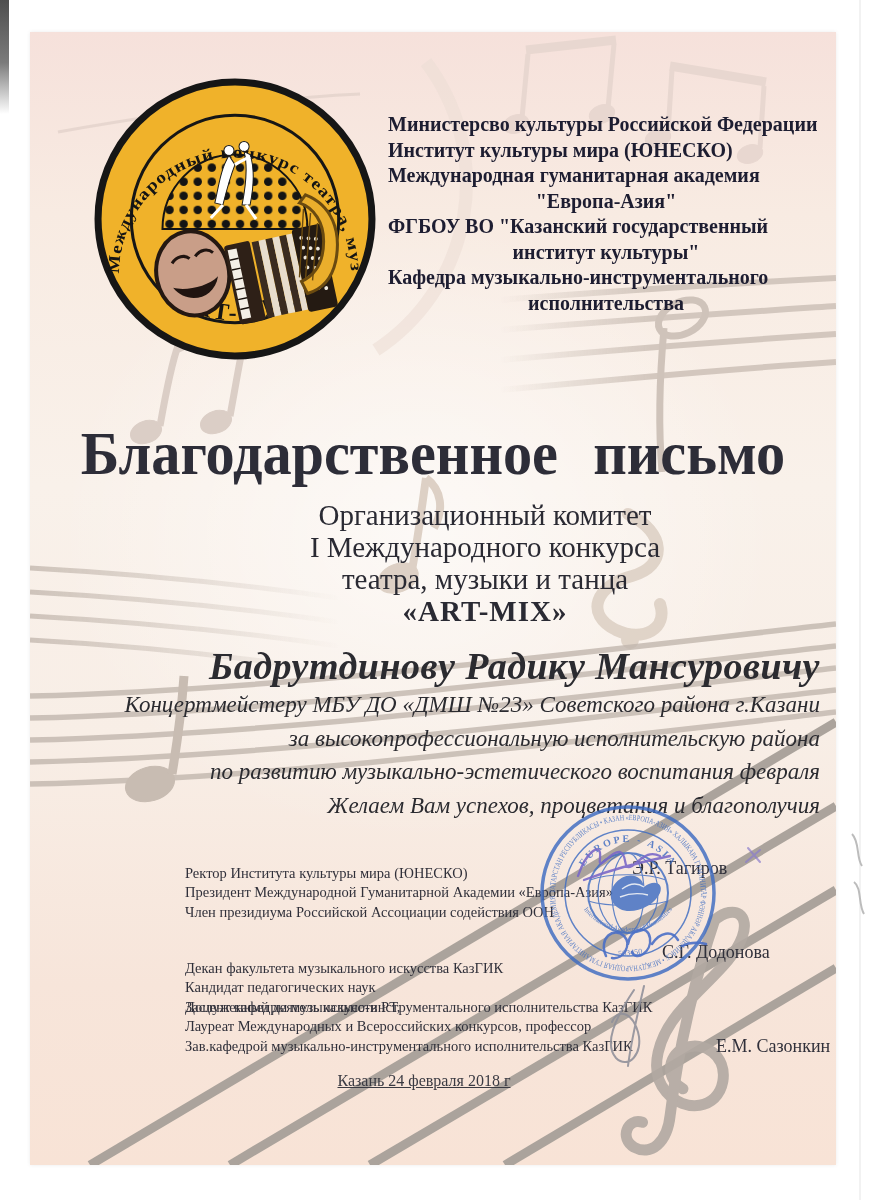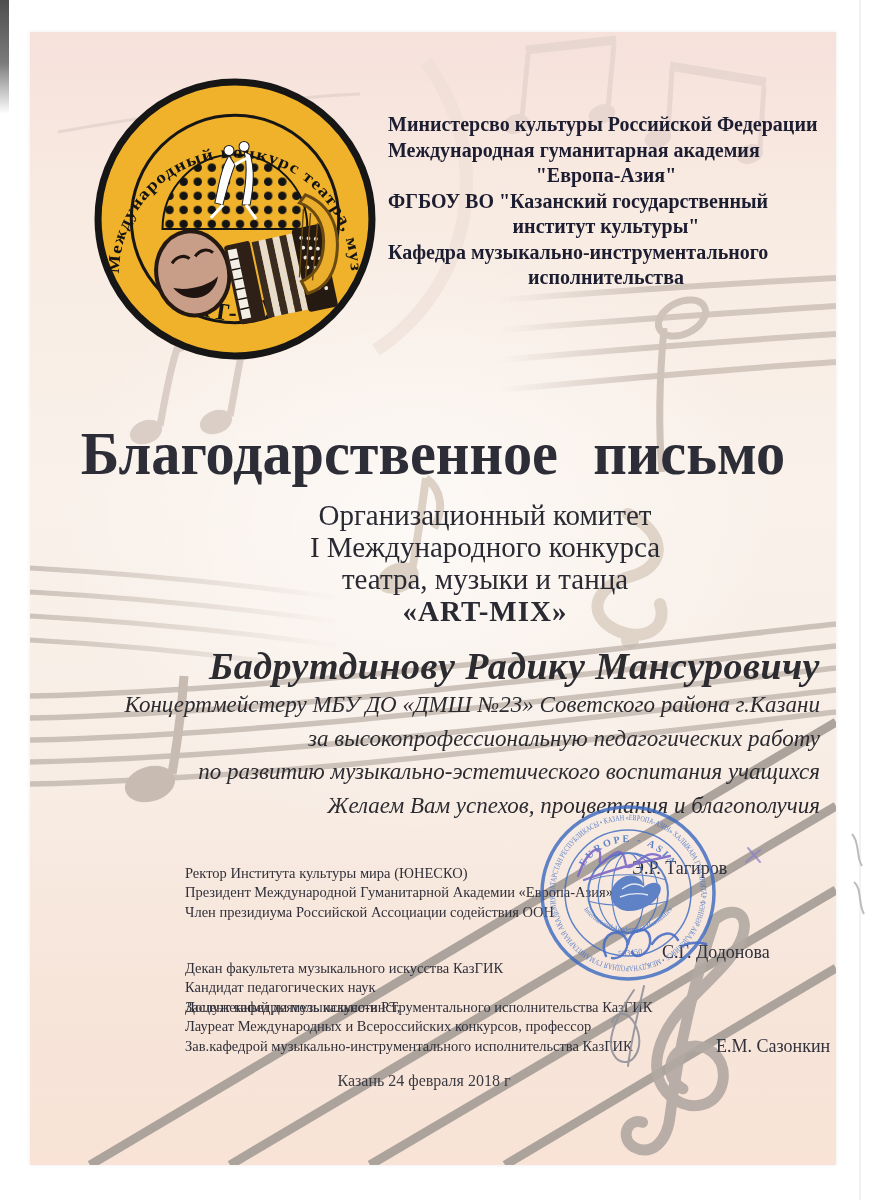--- a/index.html
+++ b/index.html
@@ -37,21 +37,21 @@
   .recipient{position:absolute;left:24px;top:612px;width:766px;text-align:right;color:#2b2b30;}
   .recipient .name{font-size:38px;font-weight:bold;font-style:italic;letter-spacing:.5px;line-height:44px;}
   .recipient .line{font-size:23px;font-style:italic;line-height:33.5px;font-weight:500;}
 
   .sig{position:absolute;left:155px;width:560px;font-size:14.5px;line-height:19.3px;color:#30303a;}
   .sig1{top:832px;} .sig2{top:879px;margin-top:48px;} .sig3{top:966px;}
   .signame{position:absolute;font-size:18px;color:#30303a;white-space:nowrap;}
   .n1{left:602px;top:826px;} .n2{left:632px;top:910px;} .n3{left:642px;top:1004px;margin-left:44px;}
 
   .dateline{position:absolute;left:0;top:1040px;width:788px;text-align:center;
-    font-size:16px;color:#3a3a42;}
+    font-size:16px;color:#3a3a42;text-decoration:underline;}
 </style>
 </head>
 <body>
 
 <div class="scan-strip"></div>
 <div class="right-shadow"></div>
 
 <div class="paper">
 
   <svg class="wm" viewBox="0 0 806 1133" aria-hidden="true">
@@ -210,42 +210,43 @@
     </g>
 
     <g>
       <path d="M212,118 C238,128 248,154 242,184 C238,202 228,212 214,216 L208,204 C221,198 230,185 230,164 C230,146 221,131 206,126 Z" fill="#eaae2c" stroke="#6a4a10" stroke-width="3"></path>
       <path d="M210,132 L206,200 M217,136 L212,202 M224,146 L219,203" stroke="#6a4a10" stroke-width="1.4" fill="none"></path>
     </g>
   </svg>
 
   <div class="header">
     <div>Министерсво культуры Российской Федерации</div>
+    <div>Институт культуры мира (ЮНЕСКО)</div>
     <div>Международная гуманитарная академия</div>
     <div class="center">"Европа-Азия"</div>
     <div>ФГБОУ ВО "Казанский государственный</div>
     <div class="center">институт культуры"</div>
     <div>Кафедра музыкально-инструментального</div>
     <div class="center">исполнительства</div>
   </div>
 
   <div class="title">Благодарственное письмо</div>
 
   <div class="body-block">
     <div>Организационный комитет</div>
     <div>I Международного конкурса</div>
     <div>театра, музыки и танца</div>
     <div class="bold">«ART-MIX»</div>
   </div>
 
   <div class="recipient">
     <div class="name">Бадрутдинову Радику Мансуровичу</div>
     <div class="line">Концертмейстеру МБУ ДО «ДМШ №23» Советского района г.Казани</div>
-    <div class="line">за высокопрофессиональную педагогических работу</div>
-    <div class="line">по развитию музыкально-эстетического воспитания учащихся</div>
+    <div class="line">за высокопрофессиональную исполнительскую района</div>
+    <div class="line">по развитию музыкально-эстетического воспитания февраля</div>
     <div class="line">Желаем Вам успехов, процветания и благополучия</div>
   </div>
 
   <div class="sig sig1">
     <div>Ректор Института культуры мира (ЮНЕСКО)</div>
     <div>Президент Международной Гуманитарной Академии «Европа-Азия»</div>
     <div>Член президиума Российской Ассоциации содействия ООН</div>
   </div>
   <div class="signame n1">Э.Р. Тагиров</div>
 

